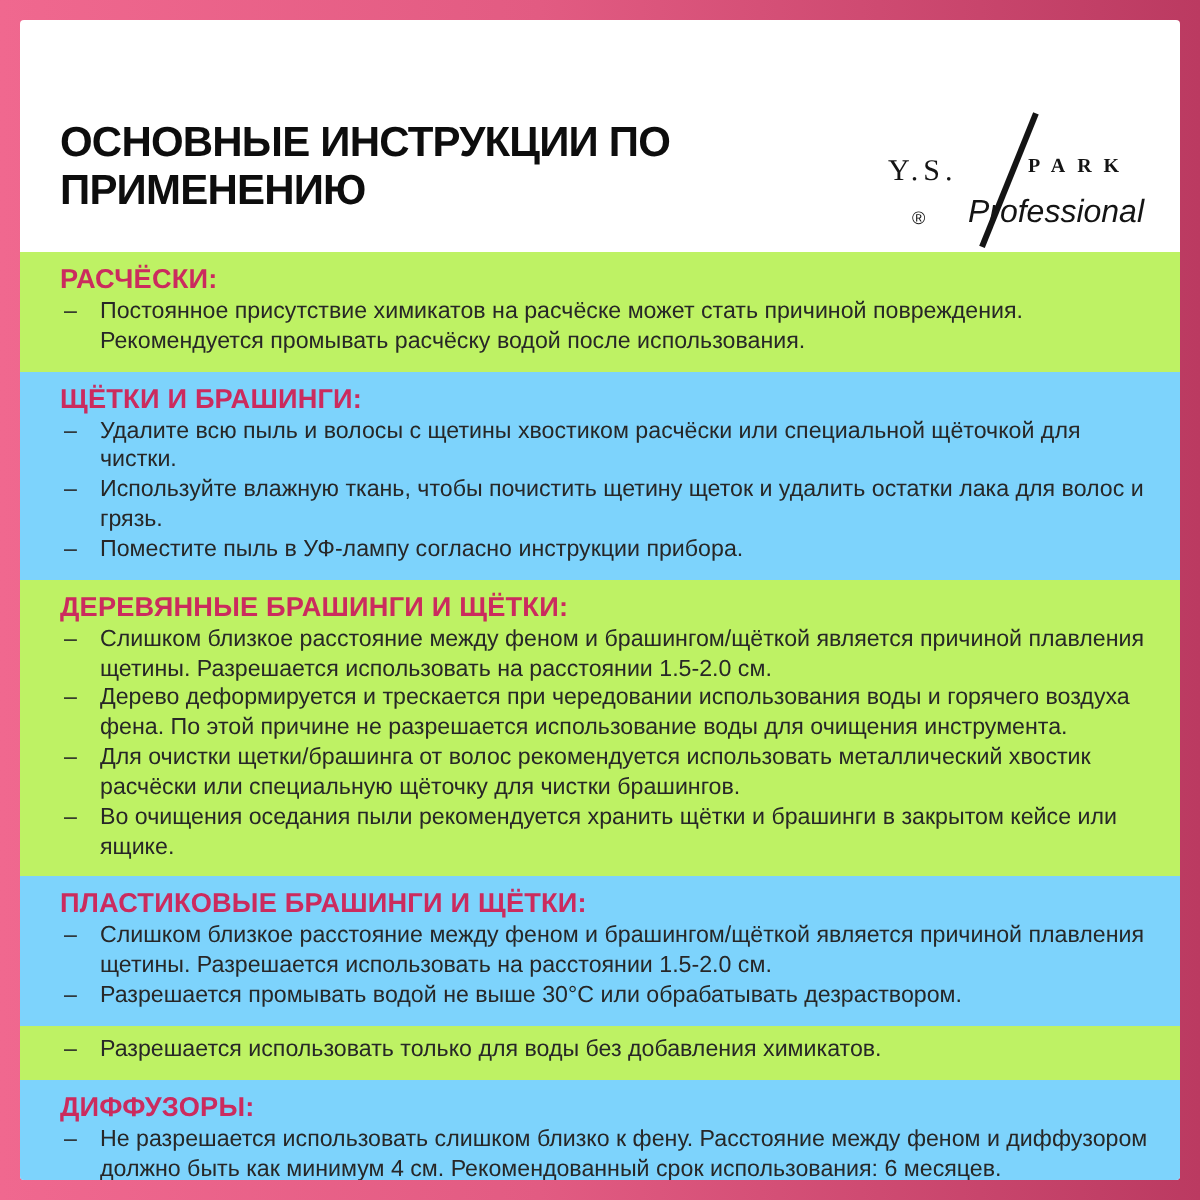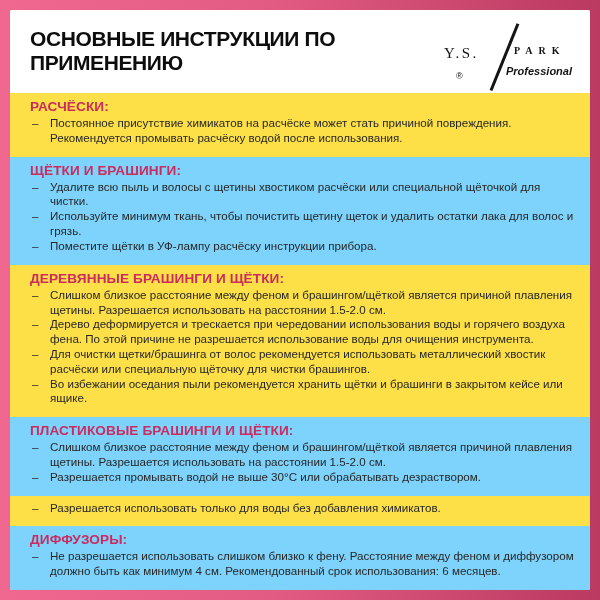--- a/index.html
+++ b/index.html
@@ -21,20 +21,21 @@
     border-radius:2px;
     overflow:hidden;
     display:flex;flex-direction:column;
   }
   
   .header{
     display:flex;justify-content:space-between;align-items:flex-start;
     padding:17px 18px 6px 20px;
     background:#ffffff;
     flex:0 0 auto;
+    margin-top:33px;
   }
   .title{
     font-size:21px;line-height:1.14;
     font-weight:bold;color:#0d0d0d;
     letter-spacing:-0.4px;
     text-transform:uppercase;
   }
   
   .logo{
     position:relative;width:128px;height:58px;flex:0 0 auto;margin-top:2px;
@@ -48,37 +49,37 @@
   .logo-ys{
     position:absolute;left:0;top:16px;
     font-size:15px;font-weight:normal;letter-spacing:2.5px;
   }
   .logo-park{
     position:absolute;left:70px;top:16px;
     font-size:10px;font-weight:bold;letter-spacing:6px;
   }
   .logo-prof{
     position:absolute;right:0;top:36px;
-    font-size:11px;font-weight:bold;font-style:italic;
+    font-size:16px;font-weight:normal;font-style:italic;
     font-family:"Liberation Sans",sans-serif;
     text-align:right;
   }
   .logo-reg{
     position:absolute;left:12px;top:42px;
     font-size:9px;font-family:"Liberation Sans",sans-serif;
   }
   
   .sections{flex:1 1 auto;display:flex;flex-direction:column;}
   .section{
     box-sizing:border-box;
     padding:5px 12px 7px 20px;
     background:#7dd3fc;
     flex:1 0 auto;
   }
-  .section.pink{background:#fde047;}
+  .section.pink{background:#bef264;}
   .section-heading{
     font-size:13.6px;font-weight:bold;
     color:#cb2b5e;
     letter-spacing:0.1px;
     margin:1px 0 2px 0;
     text-transform:uppercase;
   }
   .bullet{
     display:flex;align-items:flex-start;
     font-size:11.6px;line-height:1.28;color:#272727;
@@ -120,26 +121,26 @@
   <div class="section">
     <div class="section-heading">ЩЁТКИ И БРАШИНГИ:</div>
 
   <div class="bullet">
     <span class="dash">–</span>
     <span class="text">Удалите всю пыль и волосы с щетины хвостиком расчёски или специальной щёточкой для чистки.</span>
   </div>
 
   <div class="bullet">
     <span class="dash">–</span>
-    <span class="text">Используйте минимум ткань, чтобы почистить щетину щеток и удалить остатки лака для волос и грязь.</span>
-  </div>
-
-  <div class="bullet">
-    <span class="dash">–</span>
-    <span class="text">Поместите щётки в УФ-лампу расчёску инструкции прибора.</span>
+    <span class="text">Используйте влажную ткань, чтобы почистить щетину щеток и удалить остатки лака для волос и грязь.</span>
+  </div>
+
+  <div class="bullet">
+    <span class="dash">–</span>
+    <span class="text">Поместите пыль в УФ-лампу согласно инструкции прибора.</span>
   </div>
 </div>
 
   <div class="section pink">
     <div class="section-heading">ДЕРЕВЯННЫЕ БРАШИНГИ И ЩЁТКИ:</div>
 
   <div class="bullet">
     <span class="dash">–</span>
     <span class="text">Слишком близкое расстояние между феном и брашингом/щёткой является причиной плавления щетины. Разрешается использовать на расстоянии 1.5-2.0 см.</span>
   </div>
@@ -149,21 +150,21 @@
     <span class="text">Дерево деформируется и трескается при чередовании использования воды и горячего воздуха фена. По этой причине не разрешается использование воды для очищения инструмента.</span>
   </div>
 
   <div class="bullet">
     <span class="dash">–</span>
     <span class="text">Для очистки щетки/брашинга от волос рекомендуется использовать металлический хвостик расчёски или специальную щёточку для чистки брашингов.</span>
   </div>
 
   <div class="bullet">
     <span class="dash">–</span>
-    <span class="text">Во избежании оседания пыли рекомендуется хранить щётки и брашинги в закрытом кейсе или ящике.</span>
+    <span class="text">Во очищения оседания пыли рекомендуется хранить щётки и брашинги в закрытом кейсе или ящике.</span>
   </div>
 </div>
 
   <div class="section">
     <div class="section-heading">ПЛАСТИКОВЫЕ БРАШИНГИ И ЩЁТКИ:</div>
 
   <div class="bullet">
     <span class="dash">–</span>
     <span class="text">Слишком близкое расстояние между феном и брашингом/щёткой является причиной плавления щетины. Разрешается использовать на расстоянии 1.5-2.0 см.</span>
   </div>

